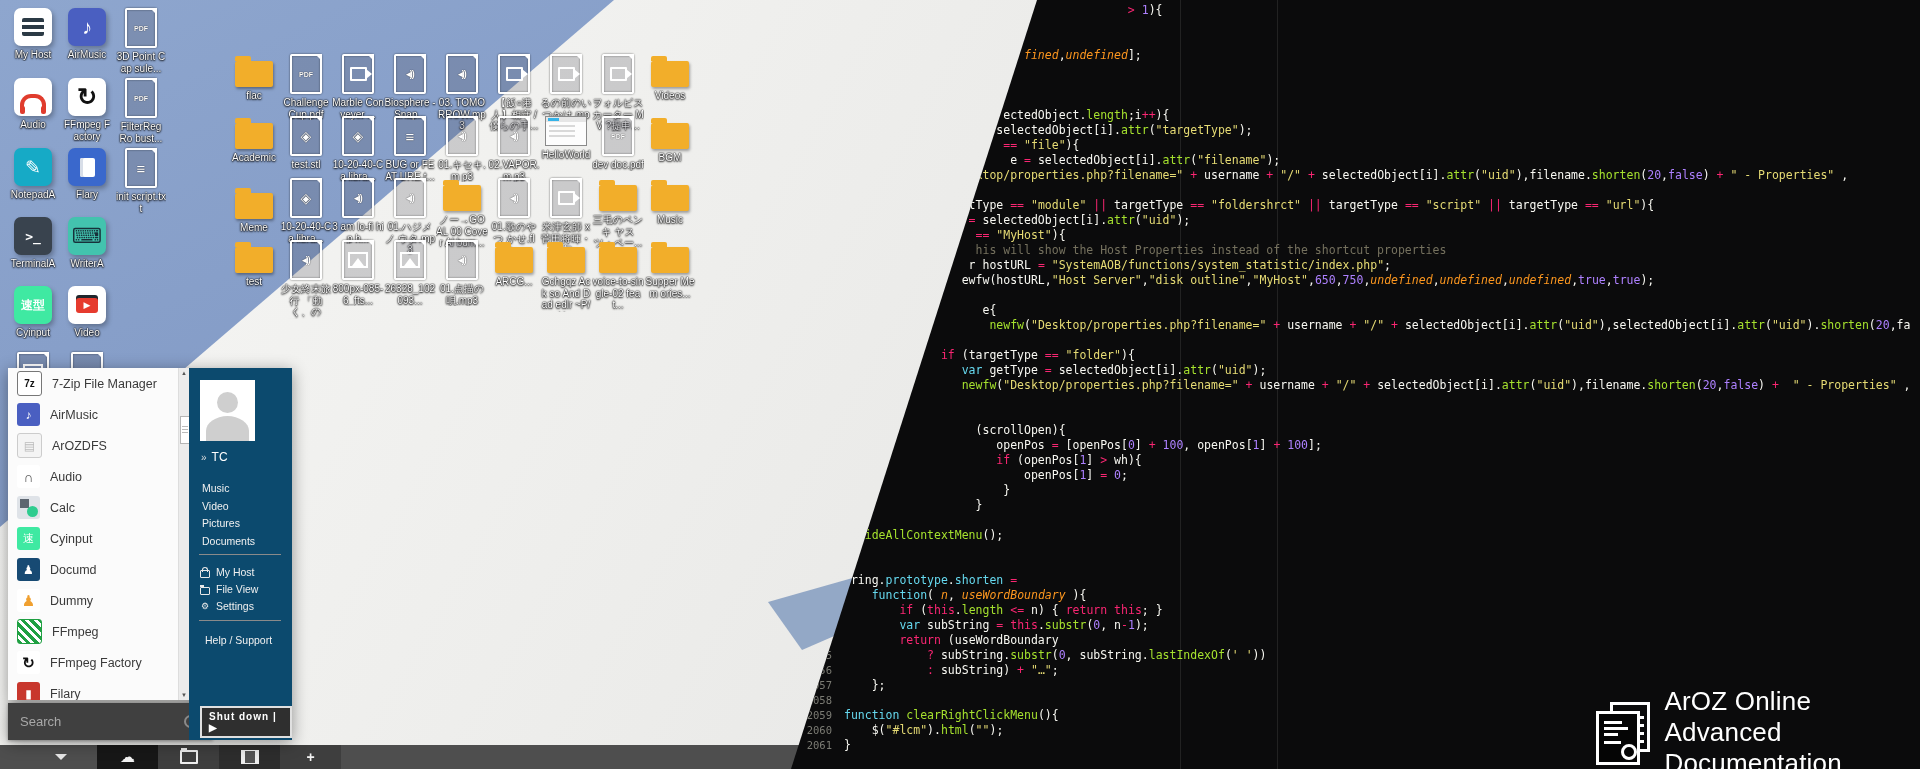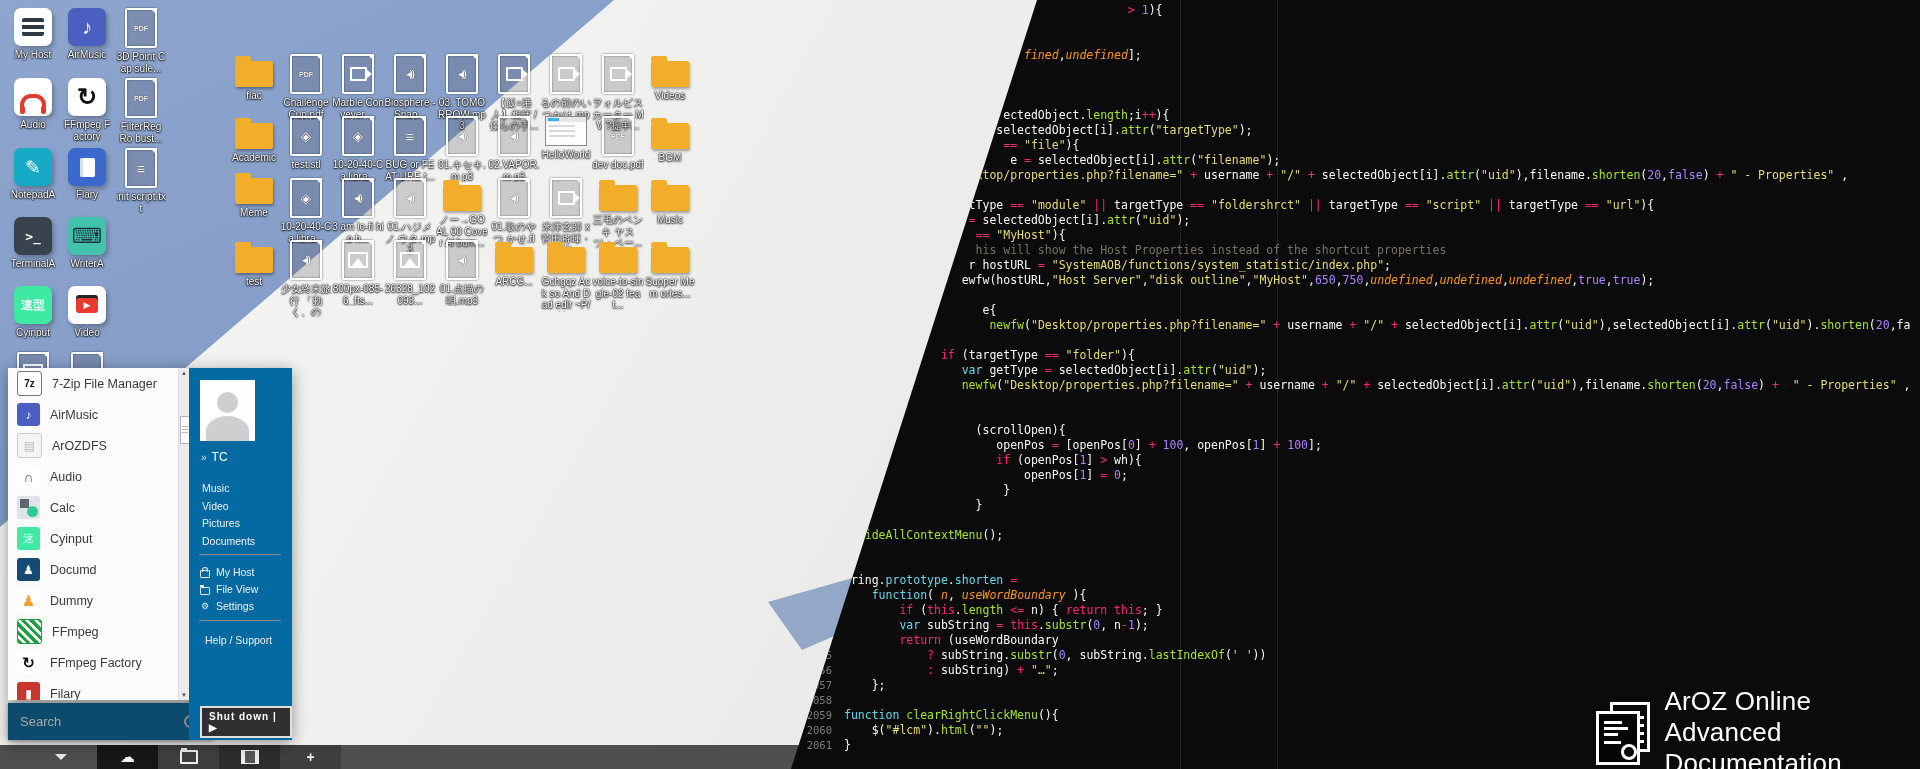--- a/index.html
+++ b/index.html
@@ -62,25 +62,25 @@
   .mi-documd{background:#174a73;color:#fff;}
   .mi-dummy{background:#fff;color:#f0a030;font-size:15px;}
   .mi-ffmpeg{background:repeating-linear-gradient(45deg,#1fa042 0 3px,#fff 3px 6px);border:1px solid #1fa042;}
   .mi-fffactory{background:#fff;color:#111;font-weight:bold;font-size:15px;}
   .mi-filary{background:#c8372d;color:#fff;}
   .sm-scroll{position:absolute;left:170px;top:0;width:10px;height:332px;background:#ececec;border-left:1px solid #ddd;}
   .sm-scroll .up,.sm-scroll .dn{position:absolute;left:0;width:10px;text-align:center;font-size:6px;color:#555;}
   .sm-scroll .up{top:2px;} .sm-scroll .dn{bottom:2px;}
   .sm-thumb{position:absolute;left:1px;top:48px;width:8px;height:26px;background:#fff;border:1px solid #b5b5b5;
             background-image:repeating-linear-gradient(#bbb 0 1px,transparent 1px 3px);background-size:6px 9px;background-position:1px 9px;background-repeat:no-repeat;}
-  .sm-search{position:absolute;left:0;top:335px;width:205px;height:37px;background:#0c4a6e;display:flex;align-items:center;box-shadow:0 1px 3px rgba(0,0,0,.3);}
+  .sm-search{position:absolute;left:0;top:335px;width:205px;height:37px;background:#404040;display:flex;align-items:center;box-shadow:0 1px 3px rgba(0,0,0,.3);}
   .sm-search .ph{margin-left:12px;font-size:13px;color:#a8a8a8;flex:1;}
   .mag{width:9px;height:9px;border:2px solid #8a8a8a;border-radius:50%;position:relative;margin-right:16px;}
   .mag::after{content:"";position:absolute;width:6px;height:2px;background:#8a8a8a;right:-5px;bottom:-2px;transform:rotate(45deg);}
-  .sm-right{position:absolute;left:181px;top:0;width:103px;height:372px;background:#0369a1;color:#f0f0f0;}
+  .sm-right{position:absolute;left:181px;top:0;width:103px;height:372px;background:#0c4a6e;color:#f0f0f0;}
   .avatar{position:absolute;left:11px;top:12px;width:55px;height:61px;background:#fff;overflow:hidden;}
   .avatar::before{content:"";position:absolute;left:17px;top:12px;width:21px;height:21px;border-radius:50%;background:#cfcfcf;}
   .avatar::after{content:"";position:absolute;left:6px;top:36px;width:43px;height:30px;border-radius:50% 50% 0 0;background:#cfcfcf;}
   .sm-user{position:absolute;left:12px;top:82px;font-size:12px;color:#fff;}
   .sm-user .chev{font-size:10px;margin-right:5px;color:#ddd;}
   .sm-places{position:absolute;left:13px;top:112px;}
   .sm-place{font-size:10.5px;line-height:17.5px;cursor:pointer;}
   .sm-div{position:absolute;left:10px;width:82px;height:1px;background:#8a8a8a;}
   .sm-tools{position:absolute;left:11px;top:196px;}
   .sm-tool{display:flex;align-items:center;gap:6px;font-size:10.5px;line-height:17px;cursor:pointer;}
@@ -300,21 +300,21 @@
     <div class="dicon" style="left: 592px; top: 116px; width: 52px;">
       <div class="ficon page">
         <span class="g-pdf">PDF</span>
       </div>
       <div class="dlabel">dev doc.pdf</div>
     </div>
     <div class="dicon" style="left: 644px; top: 116px; width: 52px;">
       <div class="ficon folder"></div>
       <div class="dlabel">BGM</div>
     </div>
-    <div class="dicon" style="left: 228px; top: 171px; width: 52px;">
+    <div class="dicon" style="left: 228px; top: 186px; width: 52px;">
       <div class="ficon folder"></div>
       <div class="dlabel">Meme</div>
     </div>
     <div class="dicon" style="left: 280px; top: 178px; width: 52px;">
       <div class="ficon page">
         <span class="g-stl">◈</span>
       </div>
       <div class="dlabel">10-20-40-Ca libra...</div>
     </div>
     <div class="dicon" style="left: 332px; top: 178px; width: 52px;">

